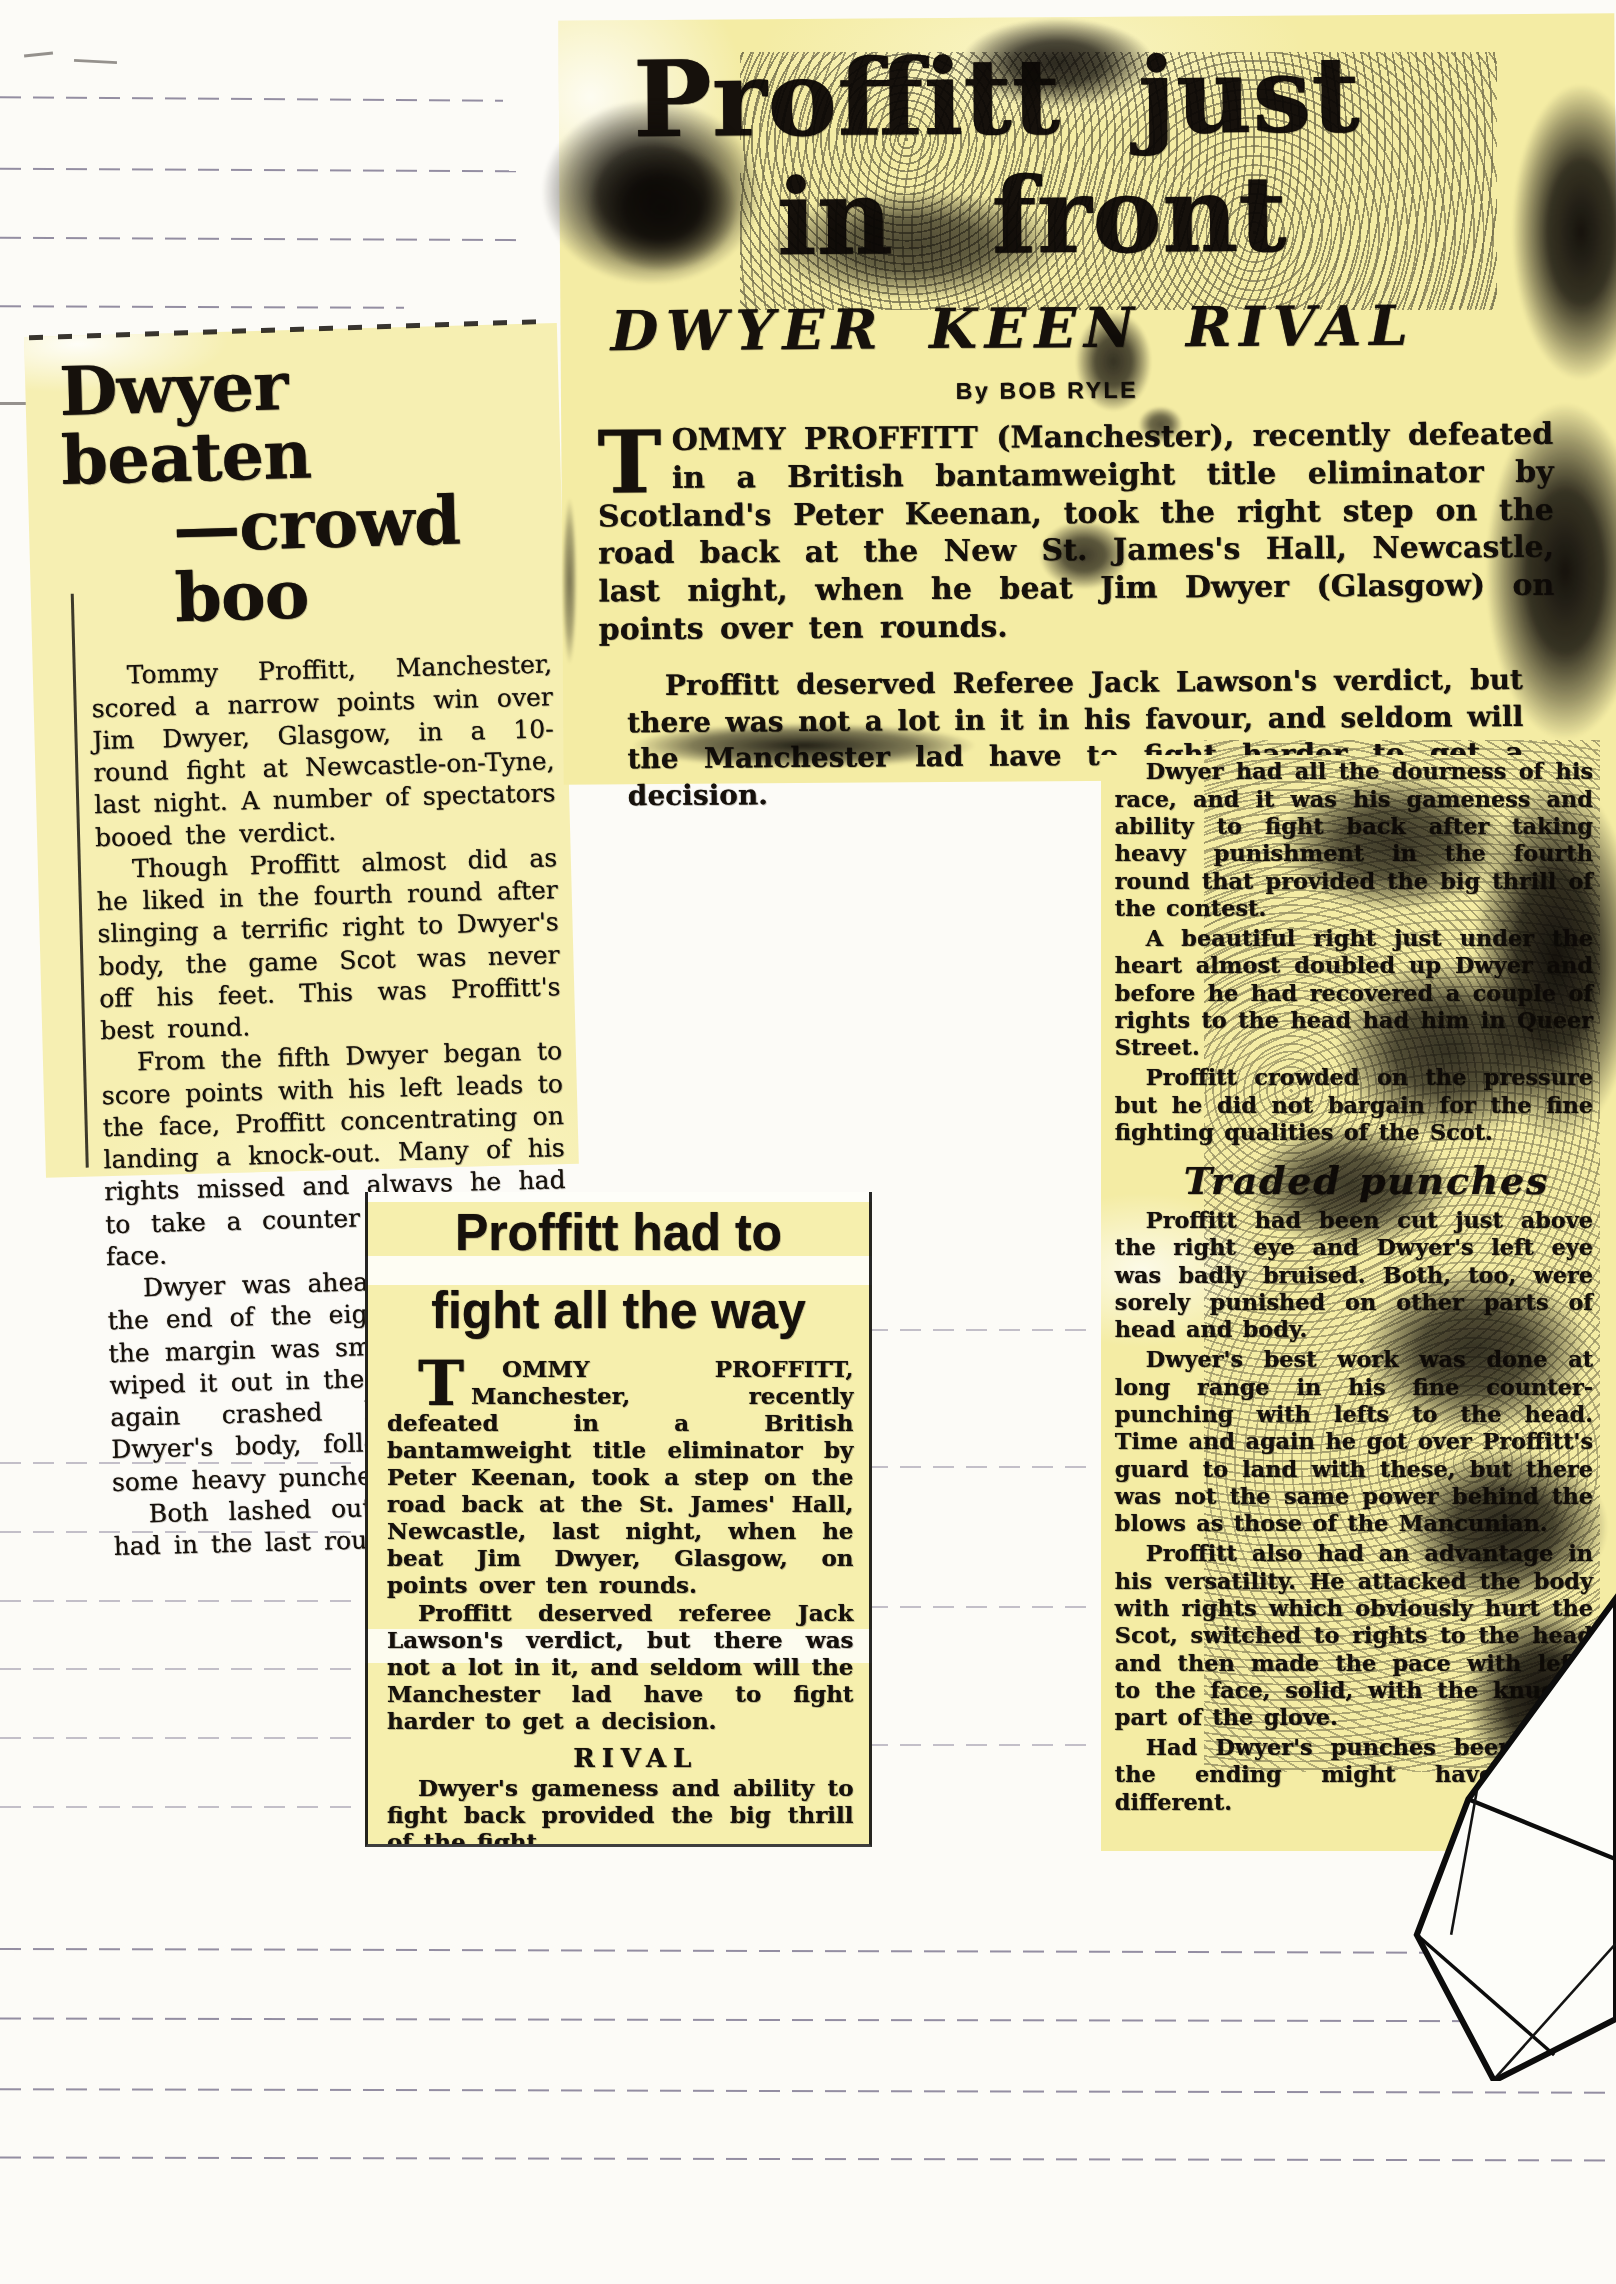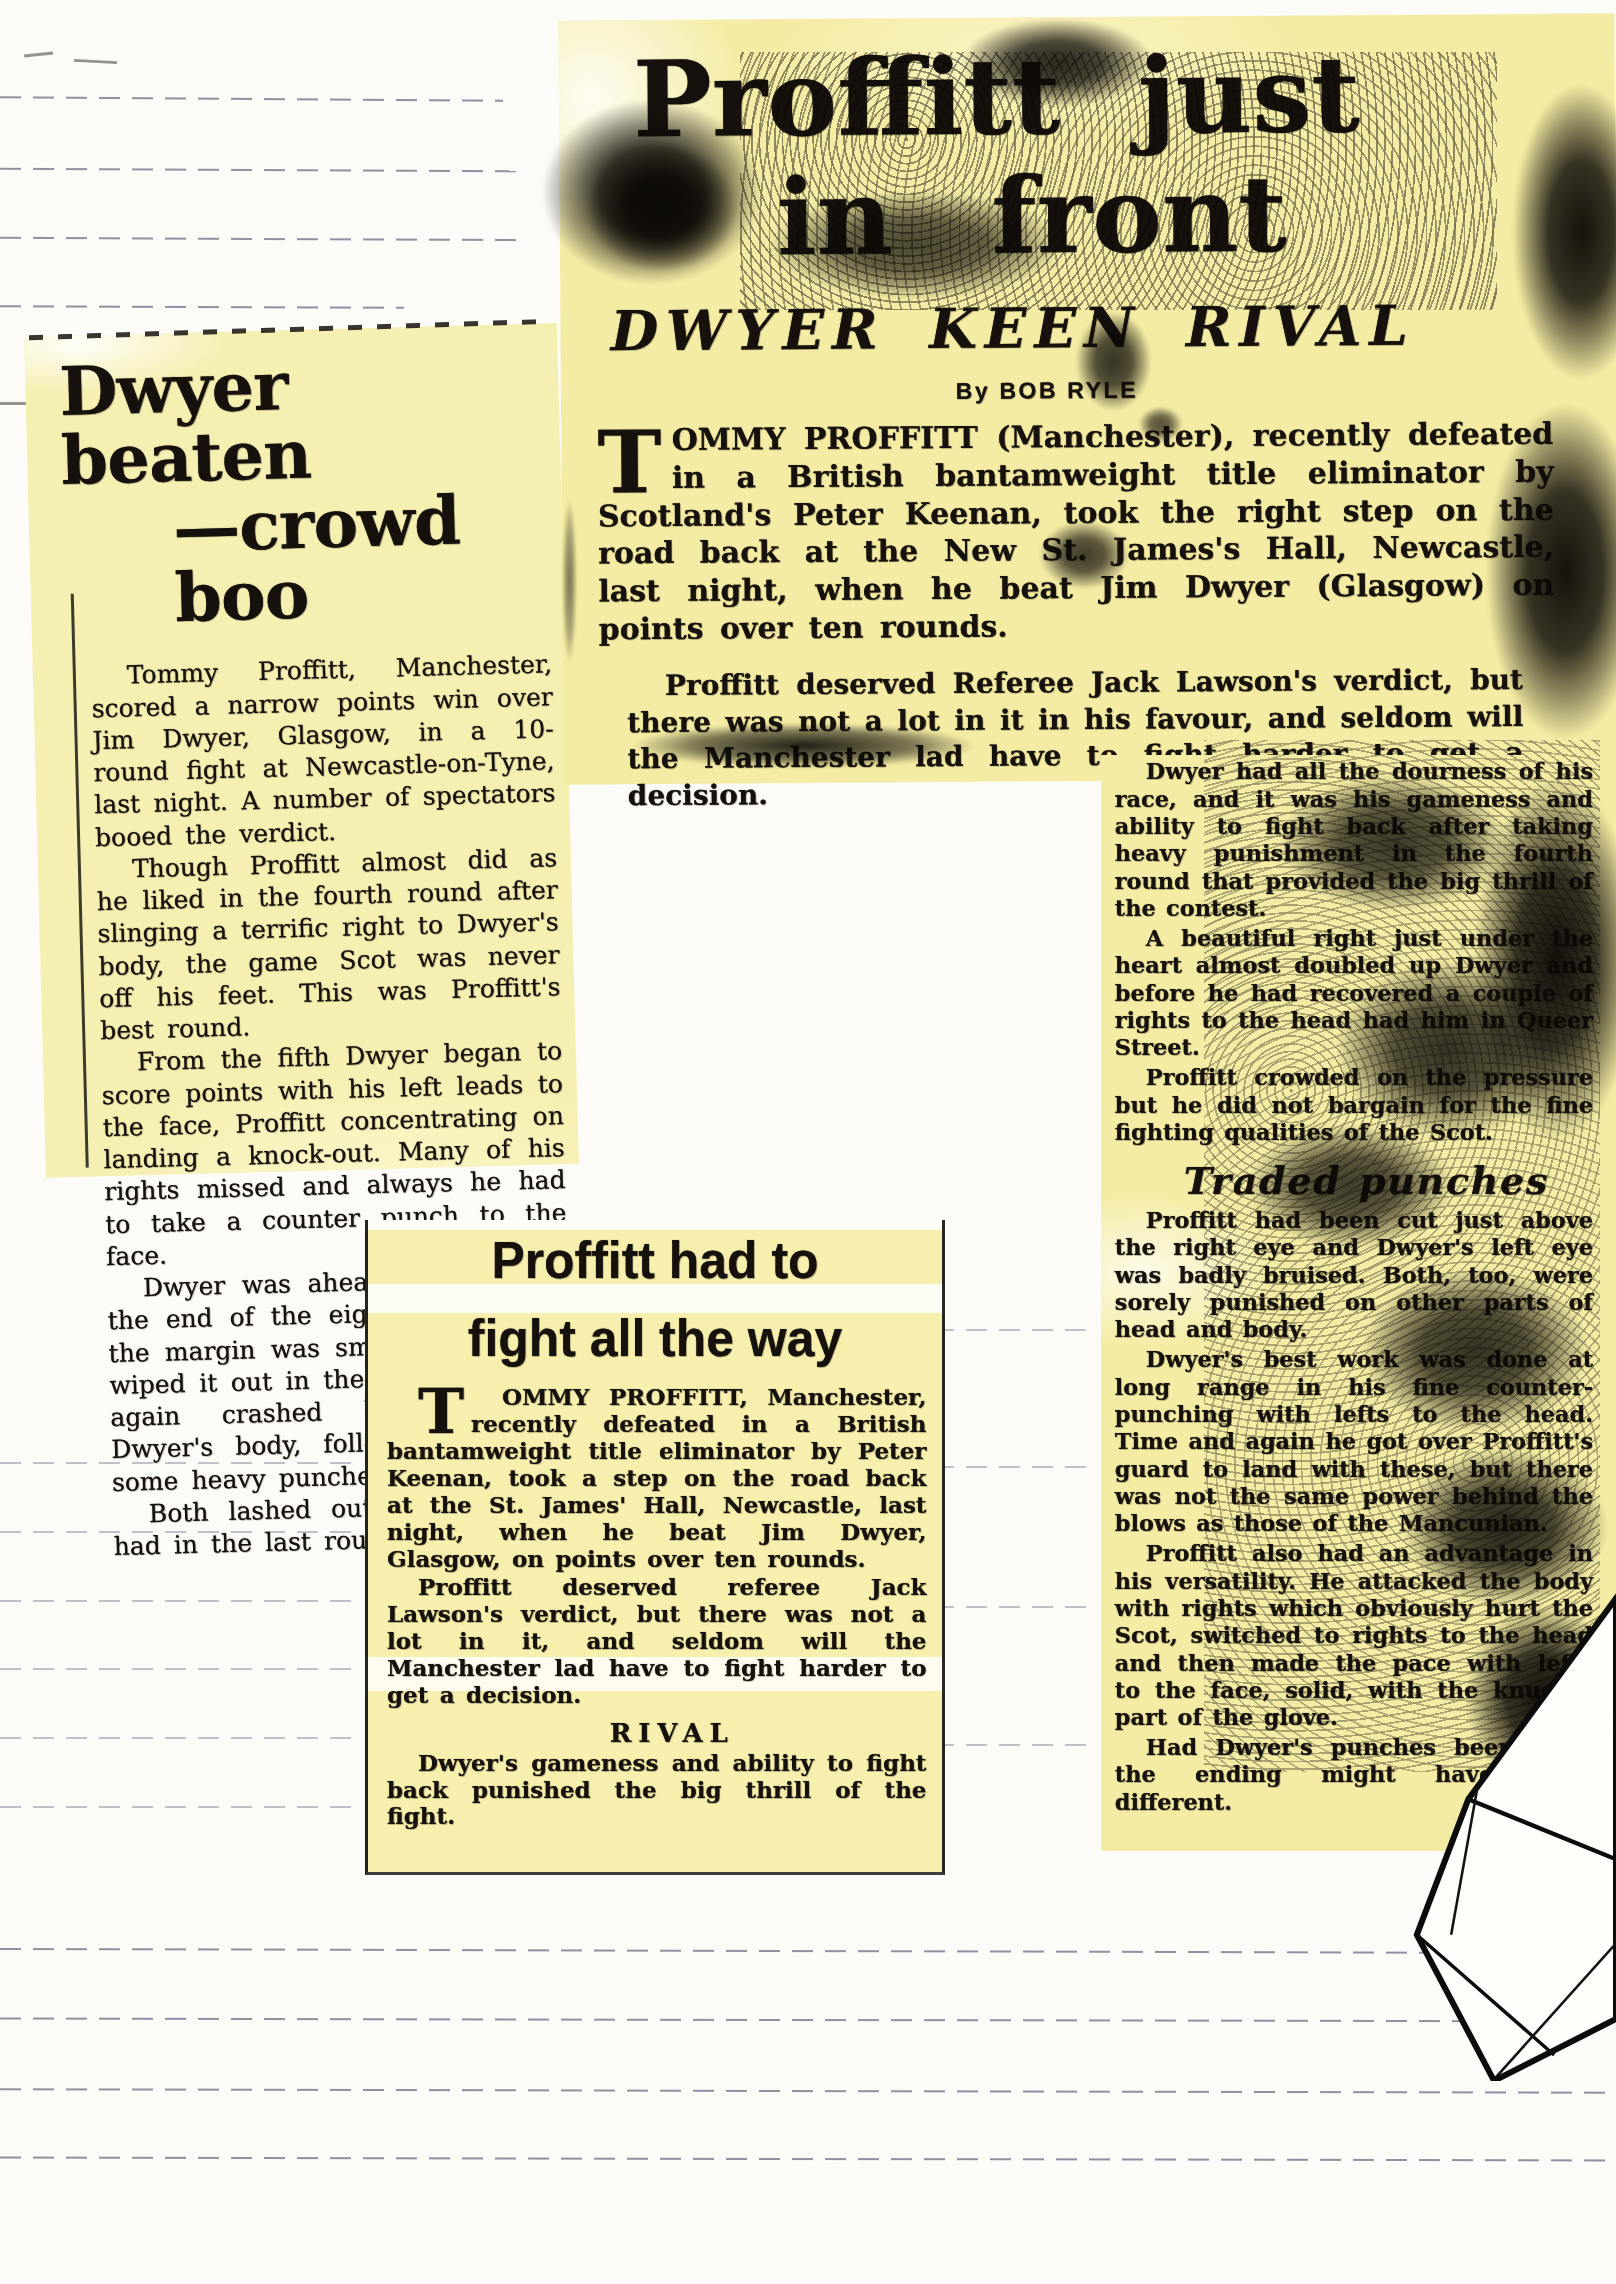--- a/index.html
+++ b/index.html
@@ -42,21 +42,21 @@
   .subhl{margin:26px 0 0 50px;font-style:italic;font-weight:bold;font-size:55px;letter-spacing:7.7px;word-spacing:17px;}
   .byline{margin-top:17px;width:972px;text-align:center;font-family:"Liberation Sans",sans-serif;
           font-weight:bold;font-size:23px;letter-spacing:2.6px;}
   .lead1{margin:13.8px 64px 0 36px;font-size:30px;font-weight:bold;line-height:1.26;text-align:justify;word-spacing:6px;}
   .dropcap{float:left;font-size:86px;line-height:.78;font-weight:bold;margin:6.9px 10.3px 0 0;}
   .lead2{margin:20.6px 96px 0 64px;font-size:28px;font-weight:bold;line-height:1.3;text-align:justify;text-indent:38px;}
   .col-right{padding:3.4px 24px 0 13.8px;font-size:22.4px;font-weight:bold;line-height:1.22;text-align:justify;word-spacing:2.6px;}
   .col-right p{text-indent:31px;margin-bottom:2.6px;}
   .crosshead{font-style:italic;font-weight:bold;font-size:38px;letter-spacing:1.7px;margin:12px 0 8.6px 38px;text-indent:0;}
   
-  .clip-mid{position:absolute;left:365px;top:1220px;width:580px;height:655px;
+  .clip-mid{position:absolute;left:365px;top:1192px;width:507px;height:655px;
     border-left:3.4px solid rgba(14,14,14,.9);border-right:3.4px solid rgba(16,16,16,.9);
     border-bottom:3.4px solid rgba(14,14,14,.8);box-sizing:border-box;overflow:hidden;
     background:
       linear-gradient(to bottom,rgba(255,255,255,.92) 0 10.3px,rgba(255,255,255,0) 10.3px),
       linear-gradient(to bottom,transparent 0 64px,rgba(255,255,255,.85) 64px 93px,transparent 93px),
       linear-gradient(to bottom,transparent 0 437px,rgba(255,255,255,.8) 437px 471px,transparent 471px),
       #f6efad;}
   .hl-mid{padding-top:13.8px;text-align:center;font-family:"Liberation Sans",sans-serif;font-weight:bold;
           font-size:52px;line-height:1.0;transform:scaleX(.96);}
   .hl-mid .l2{margin-top:26px;}
@@ -148,21 +148,21 @@
 
   <div class="clip-mid inky">
     <div class="hl-mid">
       <div class="l1">Proffitt had to</div>
       <div class="l2">fight all the way</div>
     </div>
     <div class="body-mid">
       <p><span class="dropcap" style="font-size:62px;margin:3.4px 6.9px 0 0;">T</span><span>OMMY PROFFITT, Manchester, recently defeated in a British bantamweight title eliminator by Peter Keenan, took a step on the road back at the St. James' Hall, Newcastle, last night, when he beat Jim Dwyer, Glasgow, on points over ten rounds.</span></p>
       <p>Proffitt deserved referee Jack Lawson's verdict, but there was not a lot in it, and seldom will the Manchester lad have to fight harder to get a decision.</p>
       <p class="game-head">RIVAL</p>
-      <p>Dwyer's gameness and ability to fight back punished the big thrill of the fight.</p>
+      <p>Dwyer's gameness and ability to fight back provided the big thrill of the fight.</p>
 
     </div>
   </div>
 
   <div class="smudge" style="left:514px;top:76px;width:275px;height:232px;"></div>
   <div class="smudge" style="left:568px;top:129px;width:189px;height:159px;"></div>
   <div class="smudge" style="left:731px;top:176px;width:370px;height:138px;opacity:.75;"></div>
   <div class="smudge" style="left:937px;top:6.9px;width:241px;height:112px;opacity:.9;"></div>
   <div class="smudge" style="left:1066px;top:299px;width:95px;height:125px;opacity:.85;"></div>
   <div class="smudge" style="left:1133px;top:402px;width:55px;height:45px;opacity:.7;"></div>

